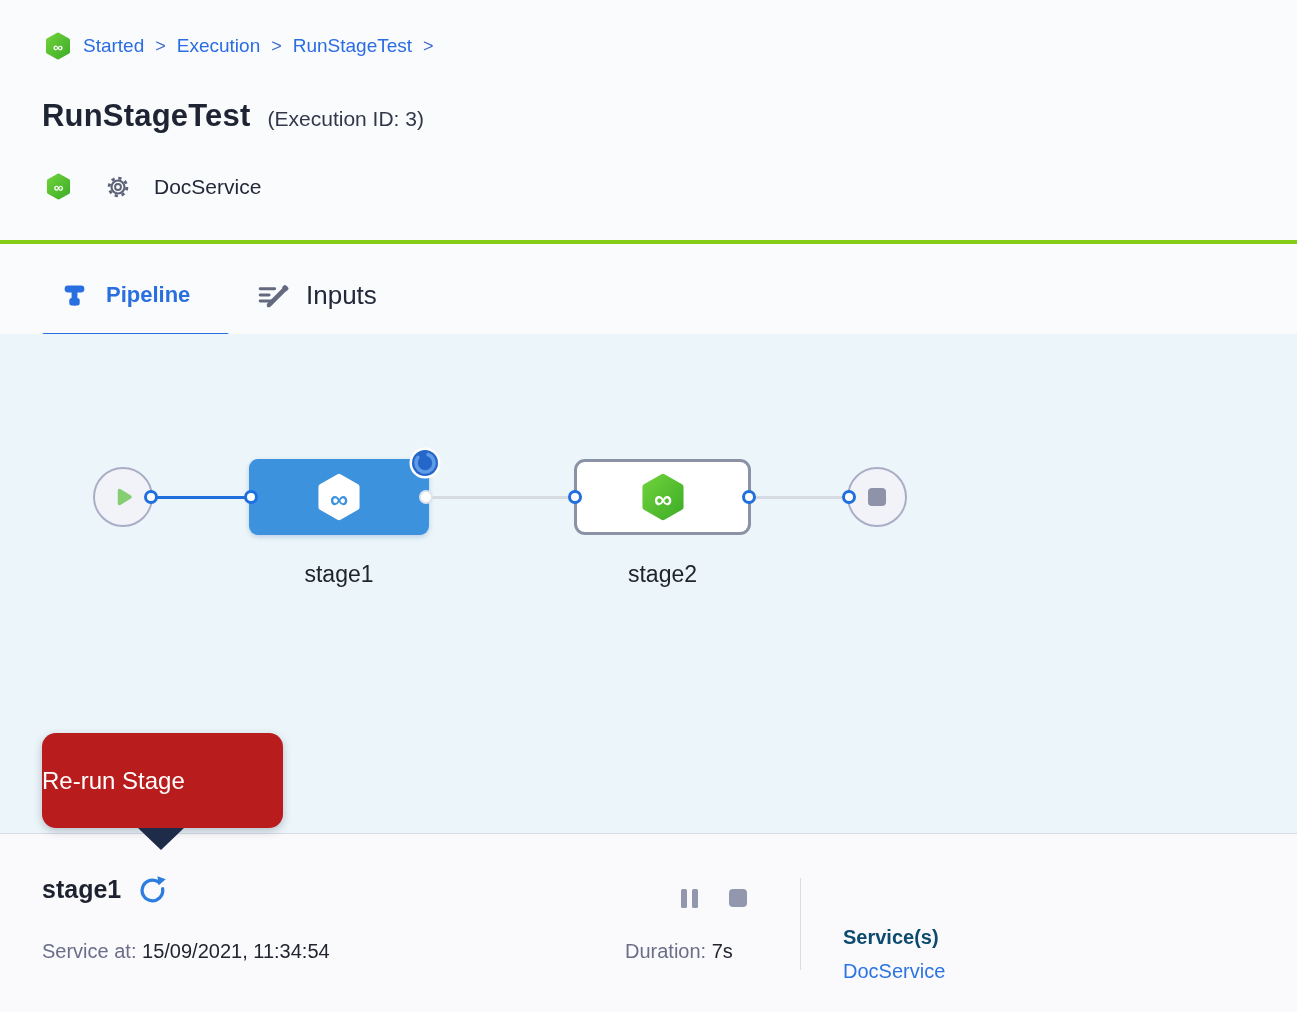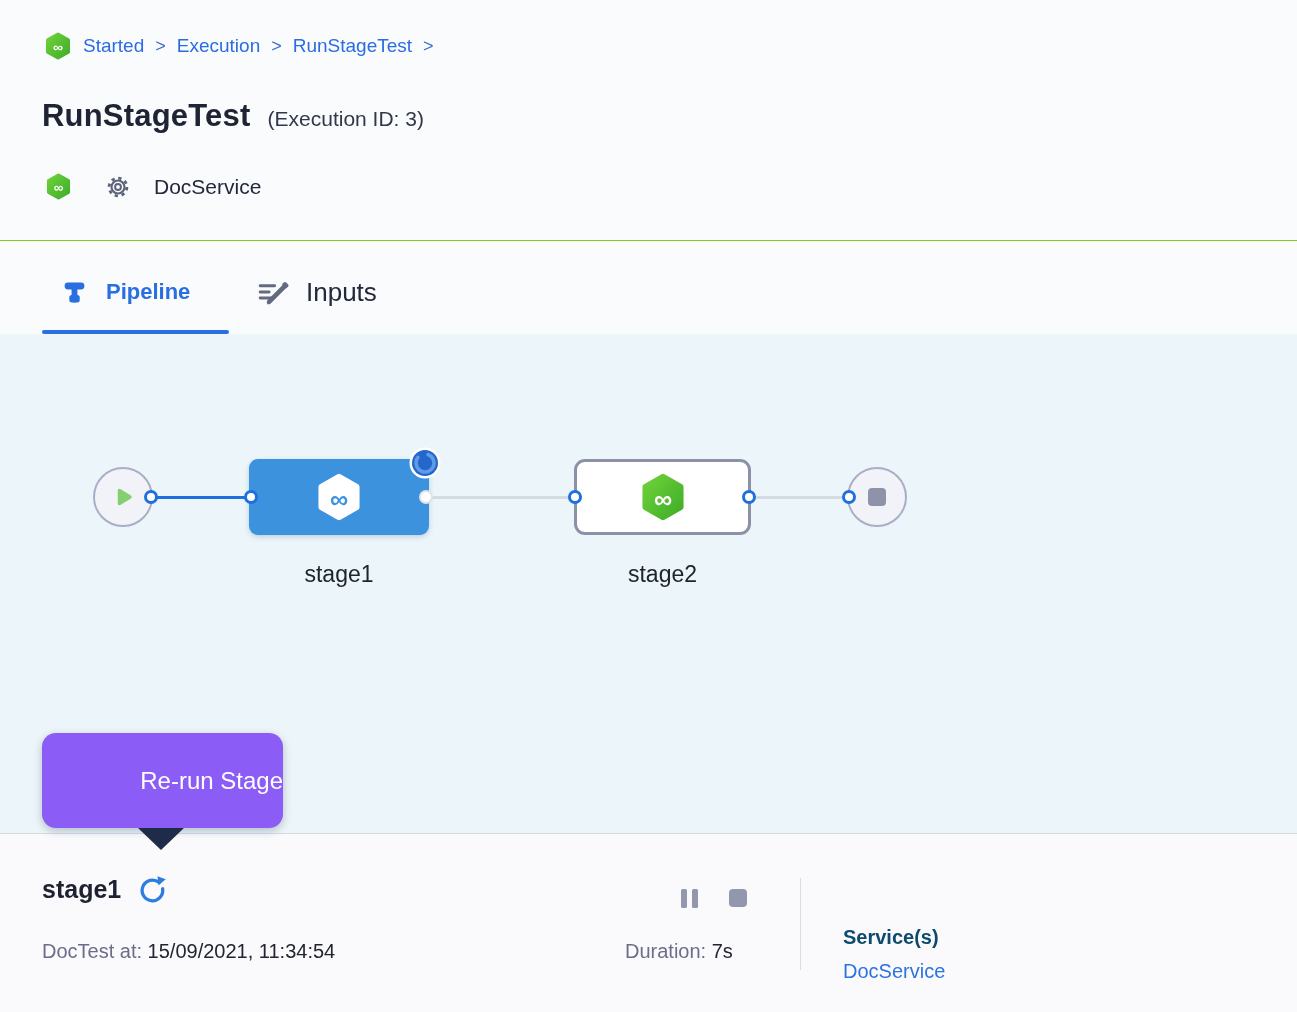--- a/index.html
+++ b/index.html
@@ -11,21 +11,21 @@
   .crumb{font-size:19px;color:#2b6ce2;cursor:pointer;text-decoration:none;}
   .crumb-sep{font-size:18px;color:#3f6cc9;}
   .title-row{position:absolute;top:98px;left:42px;display:flex;align-items:baseline;gap:17px;}
   .page-title{font-size:31px;font-weight:700;color:#1e2433;letter-spacing:.2px;}
   .exec-id{font-size:21px;color:#32374a;}
   .service-row{position:absolute;top:173px;left:45px;display:flex;align-items:center;}
   .service-row .gear{margin-left:33px;}
   .service-row .svc-name{margin-left:23px;font-size:21px;color:#23283a;}
 
   
-  .tabbar{position:absolute;top:240px;left:0;width:1297px;height:94px;border-top:1px solid #84cc16;background:#fafbfd;box-sizing:border-box;}
+  .tabbar{position:absolute;top:240px;left:0;width:1297px;height:94px;border-top:4px solid #84cc16;background:#fafbfd;box-sizing:border-box;}
   .tab{position:absolute;display:flex;align-items:center;cursor:pointer;}
   .tab-pipeline{top:38px;left:62px;gap:19px;}
   .tab-inputs{top:36px;left:258px;gap:17px;}
   .tab-pipeline .tab-label{font-size:22px;font-weight:700;color:#2a6fe0;}
   .tab-inputs .tab-label{font-size:26px;color:#23283a;}
   .tab-underline{position:absolute;left:42px;top:89px;width:187px;height:4px;background:#2a6fe0;border-radius:3px;}
 
   
   .canvas{position:absolute;top:334px;left:0;width:1297px;height:499px;background:#ecf5f9;}
   .edge{position:absolute;height:3px;border-radius:2px;}
@@ -36,21 +36,21 @@
   .dot-plain{border:2px solid #dfe3ea;}
   .endpoint{position:absolute;width:60px;height:60px;border-radius:50%;background:#f2f3f8;border:2px solid #a9adc6;box-sizing:border-box;display:flex;align-items:center;justify-content:center;}
   .stage-node{position:absolute;width:180px;height:76px;border-radius:9px;display:flex;align-items:center;justify-content:center;box-sizing:border-box;cursor:pointer;}
   .stage-running{background:#3d92de;box-shadow:0 2px 5px rgba(40,100,170,.25);}
   .stage-pending{background:#ffffff;border:3px solid #8b92a6;}
   .stage-label{position:absolute;font-size:23px;color:#20242e;text-align:center;}
   .spinner-badge{position:absolute;}
   .stop-square{width:18px;height:18px;background:#8e93a9;border-radius:4px;}
 
   
-  .tooltip{position:absolute;left:42px;top:399px;width:241px;height:95px;background:#8b5cf6;border-radius:14px;display:flex;align-items:center;justify-content:flex-end;box-shadow:0 3px 8px rgba(20,30,60,.25);z-index:5;}
+  .tooltip{position:absolute;left:42px;top:399px;width:241px;height:95px;background:#b91c1c;border-radius:14px;display:flex;align-items:center;justify-content:flex-start;box-shadow:0 3px 8px rgba(20,30,60,.25);z-index:5;}
   .tooltip span{color:#ffffff;font-size:24px;}
   .tooltip::after{content:"";position:absolute;top:100%;left:96px;border-left:23px solid transparent;border-right:23px solid transparent;border-top:22px solid #1f2c49;}
 
   
   .footer{position:absolute;top:833px;left:0;width:1297px;height:179px;background:#fafafc;border-top:1px solid #d9dbe3;box-sizing:border-box;}
   .footer-stage-row{position:absolute;top:40px;left:42px;display:flex;align-items:center;gap:16px;}
   .footer-stage-name{font-size:25px;font-weight:700;color:#1e2230;}
   .meta-line{position:absolute;font-size:20px;}
   .meta-label{color:#6a6e88;}
   .meta-value{color:#222530;}
@@ -205,21 +205,21 @@
     <div class="footer-stage-row">
       <span class="footer-stage-name">stage1</span>
       <span style="display:flex;cursor:pointer;">
         <svg width="31" height="31" viewBox="0 0 30 30">
           <path d="M21.4 8.3 A10 10 0 1 0 24.8 14.3" fill="none" stroke="#2d7de1" stroke-width="3.2" stroke-linecap="round"></path>
           <polygon points="19.8,2.2 27.8,5.0 20.8,10.8" fill="#2d7de1"></polygon>
         </svg>
       </span>
     </div>
     <div class="meta-line started-line">
-      <span class="meta-label">DocTest at:</span>
+      <span class="meta-label">Service at:</span>
       <span class="meta-value">15/09/2021, 11:34:54</span>
     </div>
 
     <div class="ctrl-btn pause-btn">
       <div class="pause-bar"></div>
       <div class="pause-bar"></div>
     </div>
     <div class="ctrl-btn stop-btn">
       <div></div>
     </div>

